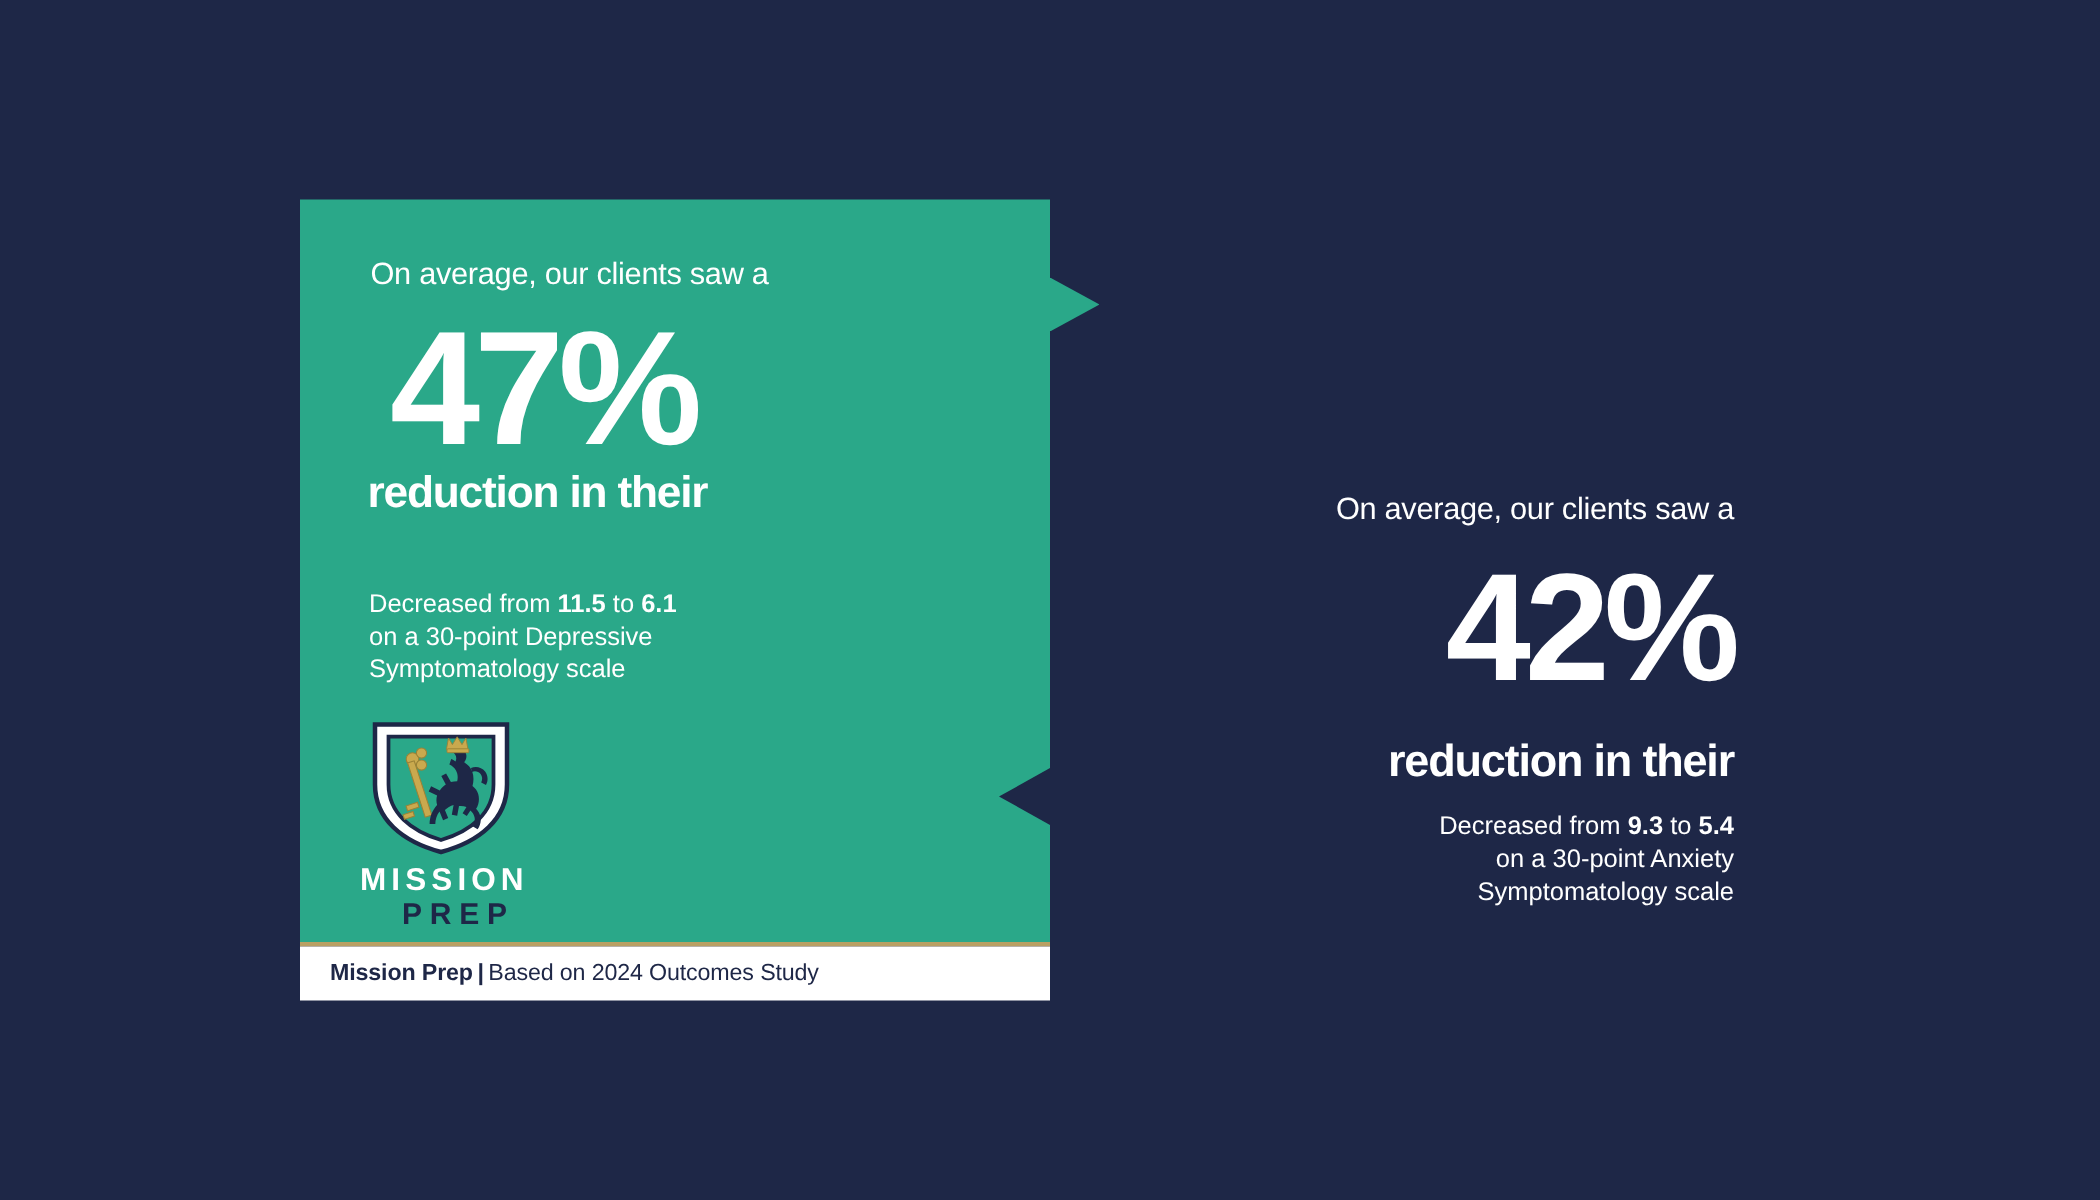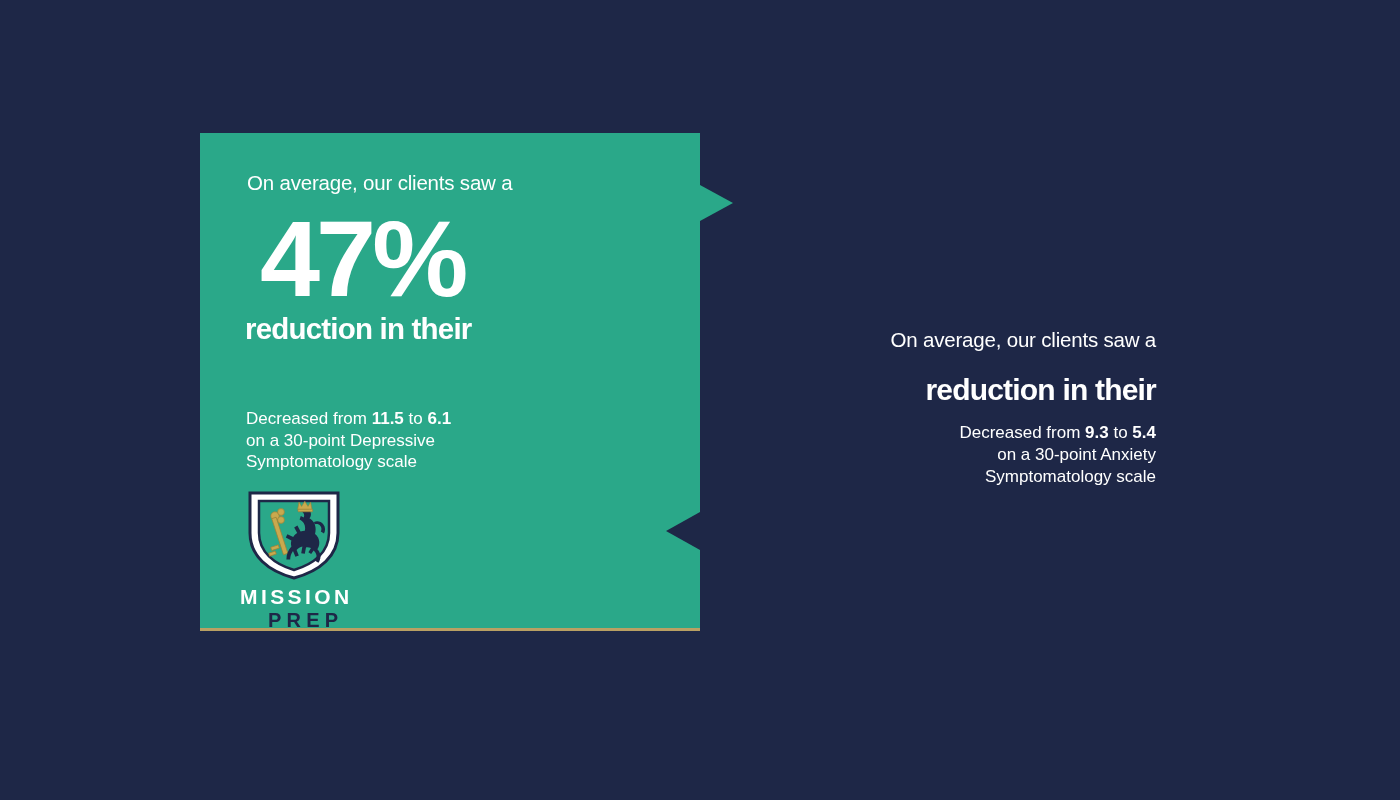--- a/index.html
+++ b/index.html
@@ -132,27 +132,27 @@
     color: #ffffff;
     font-weight: 400;
     line-height: 1.27;
   }
   .detail b { font-weight: 700; }
 
   
   .l-eyebrow { position: absolute; left: 47px; top: 38px; }
   .l-bignum  { position: absolute; left: 60px; top: 72px; font-size: 108px; }
   .l-headline{ position: absolute; left: 45px; top: 179px; font-size: 29.5px; }
-  .l-detail  { position: absolute; left: 46px; top: 259px; font-size: 17px; margin-top: 16px; }
+  .l-detail  { position: absolute; left: 46px; top: 259px; font-size: 17px; }
 
   
   .logo {
     position: absolute;
     left: 40px;
-    top: 355px;
+    top: 345px;
     width: 120px;
   }
   .logo-shield {
     width: 100px;
     height: 92px;
     margin-left: 4px;
     display: block;
   }
   .logo-word {
     margin-top: 6px;
@@ -258,30 +258,36 @@
         <div class="logo-word">
           <span class="logo-mission">MISSION</span>
           <span class="logo-prep">PREP</span>
         </div>
       </div>
 
     </div>
 
     <div class="card-rule"></div>
 
+    <div class="card-footer">
+      <div class="footer-text">
+        <b>Mission Prep</b><span class="footer-pipe">|</span><span>Based on 2024 Outcomes Study</span>
+      </div>
+    </div>
 
   </div>
 
   <div class="arrow-out"></div>
   <div class="notch-in"></div>
 
   <div class="panel-right">
 
     <div class="eyebrow r-eyebrow">On average, our clients saw a</div>
 
+    <div class="bignum r-bignum">42%</div>
 
     <div class="headline r-headline">
       <span>reduction in their</span><br>
     </div>
 
     <div class="detail r-detail">
       <span>Decreased from </span><b>9.3</b><span> to </span><b>5.4</b><br>
       <span>on a 30-point Anxiety</span><br>
       <span>Symptomatology scale</span>
     </div>

